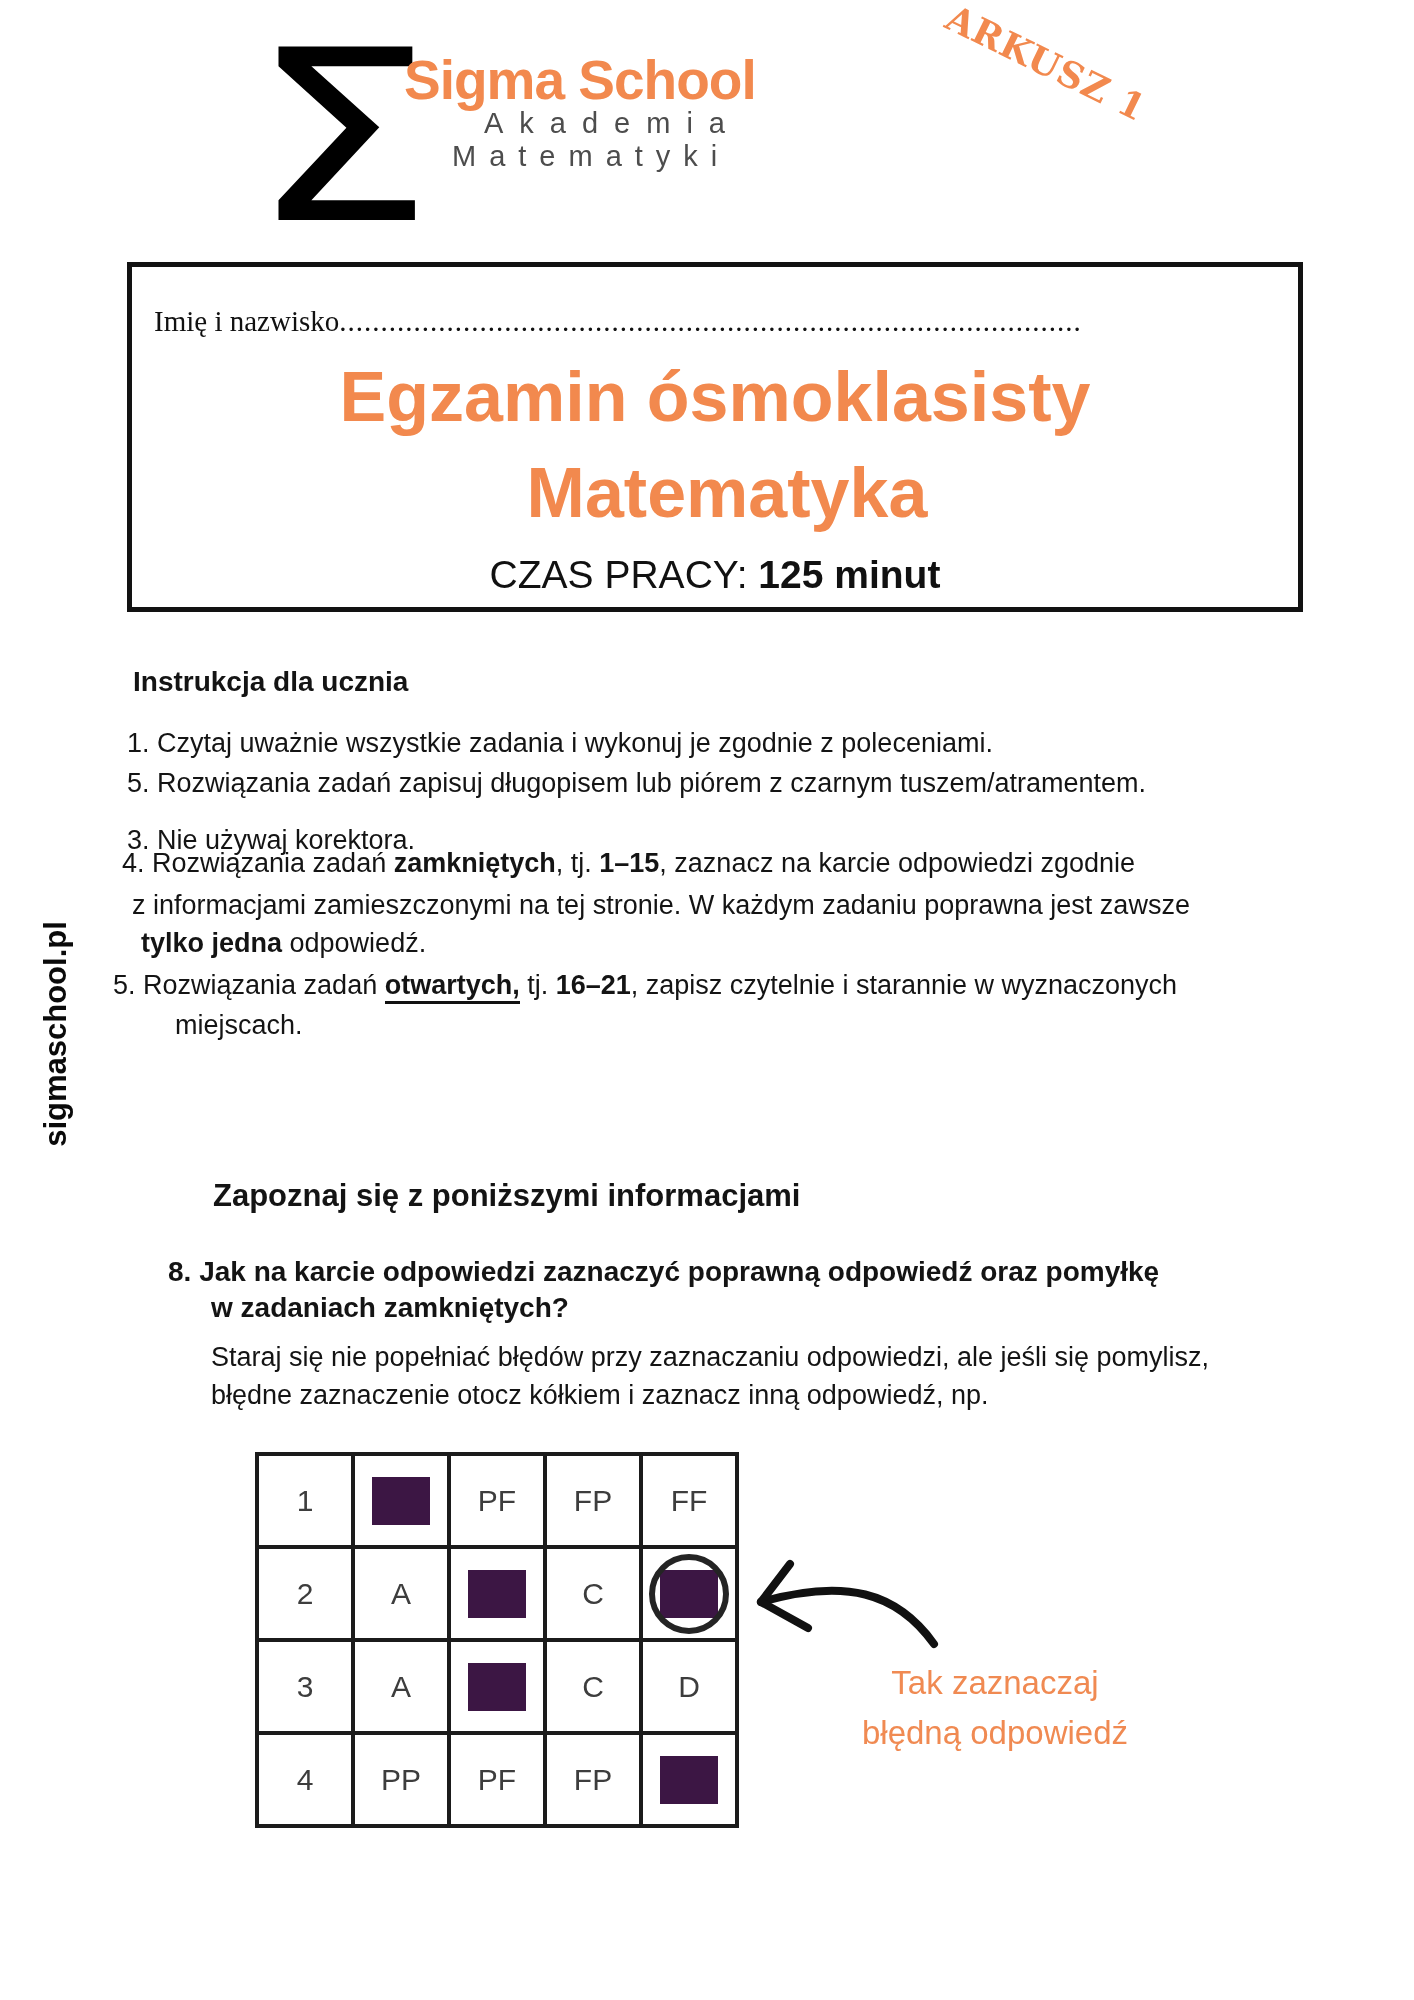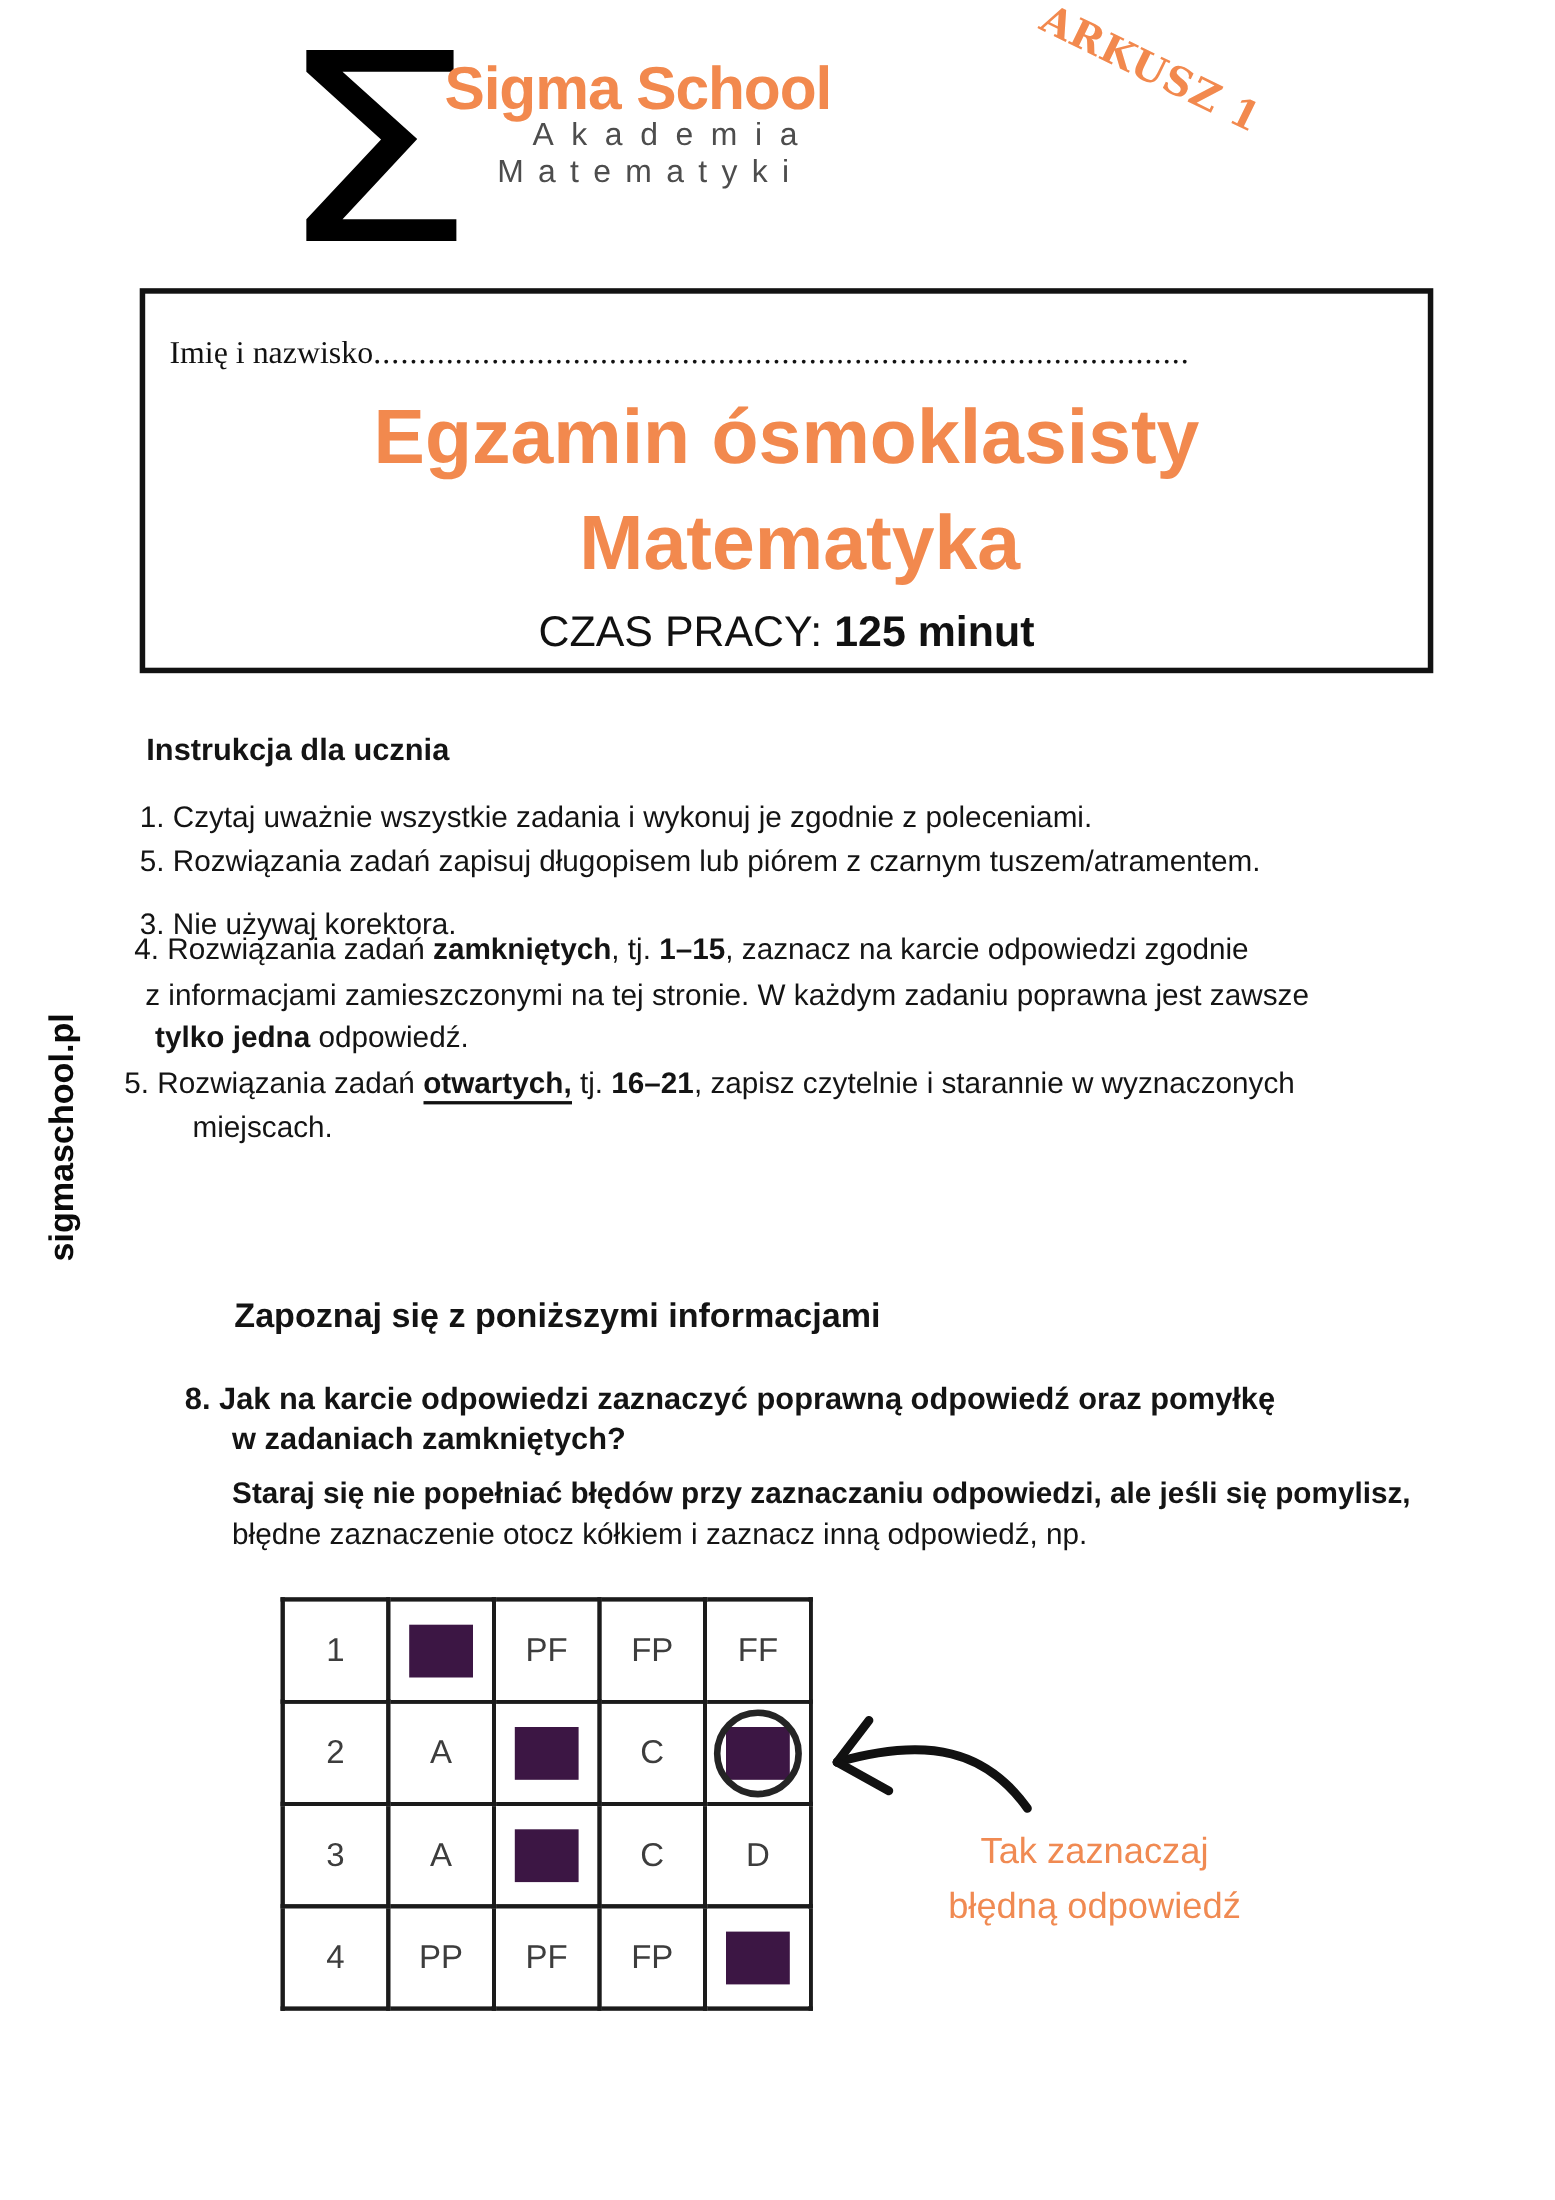--- a/index.html
+++ b/index.html
@@ -54,21 +54,21 @@
   .iln4{left:132px;top:890px;}
   .iln5{left:141px;top:928px;}
   .iln6{left:113px;top:970px;}
   .iln7{left:175px;top:1010px;}
   .u{border-bottom:3px solid #111;padding-bottom:1px;}
 
   
   .info-head{left:165px;top:1178px;font-size:31px;font-weight:700;margin-left:48px;}
   .qln1{left:168px;top:1256px;font-size:28px;font-weight:700;white-space:nowrap;}
   .qln2{left:211px;top:1292px;font-size:28px;font-weight:700;white-space:nowrap;}
-  .pln1{left:211px;top:1342px;font-size:27px;white-space:nowrap;font-weight:bold;}
+  .pln1{left:211px;top:1342px;font-size:27px;white-space:nowrap;}
   .pln2{left:211px;top:1380px;font-size:27px;white-space:nowrap;}
 
   
   .grid-wrap{left:255px;top:1452px;}
   table.grid{border-collapse:collapse;}
   table.grid td{width:96px;height:93px;border:4px solid #1b1b1b;text-align:center;
                 vertical-align:middle;font-size:30px;color:#3d3d3d;position:relative;background:#fff;}
   .mark{width:58px;height:48px;background:var(--purple);display:inline-block;vertical-align:middle;}
   .circle{position:absolute;width:80px;height:80px;border:6px solid #242424;border-radius:50%;
           left:50%;top:50%;transform:translate(-50%,-50%);}

